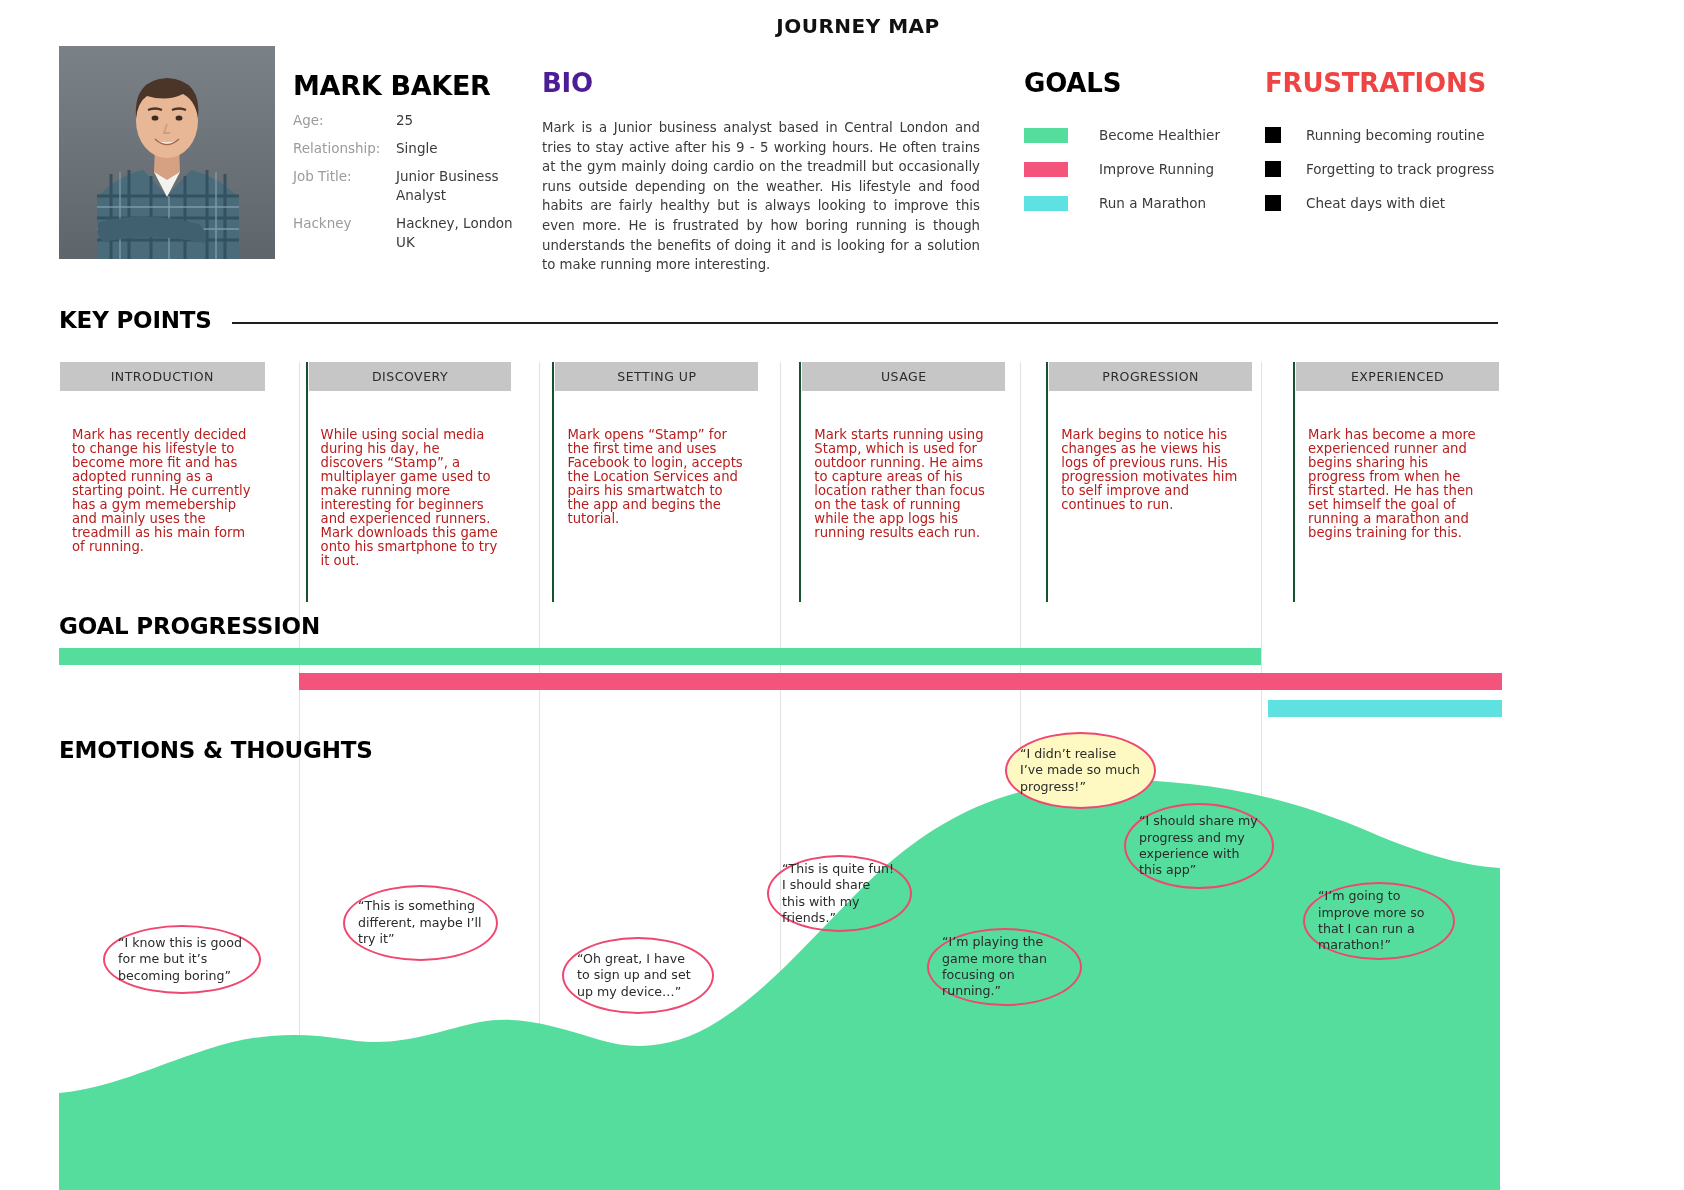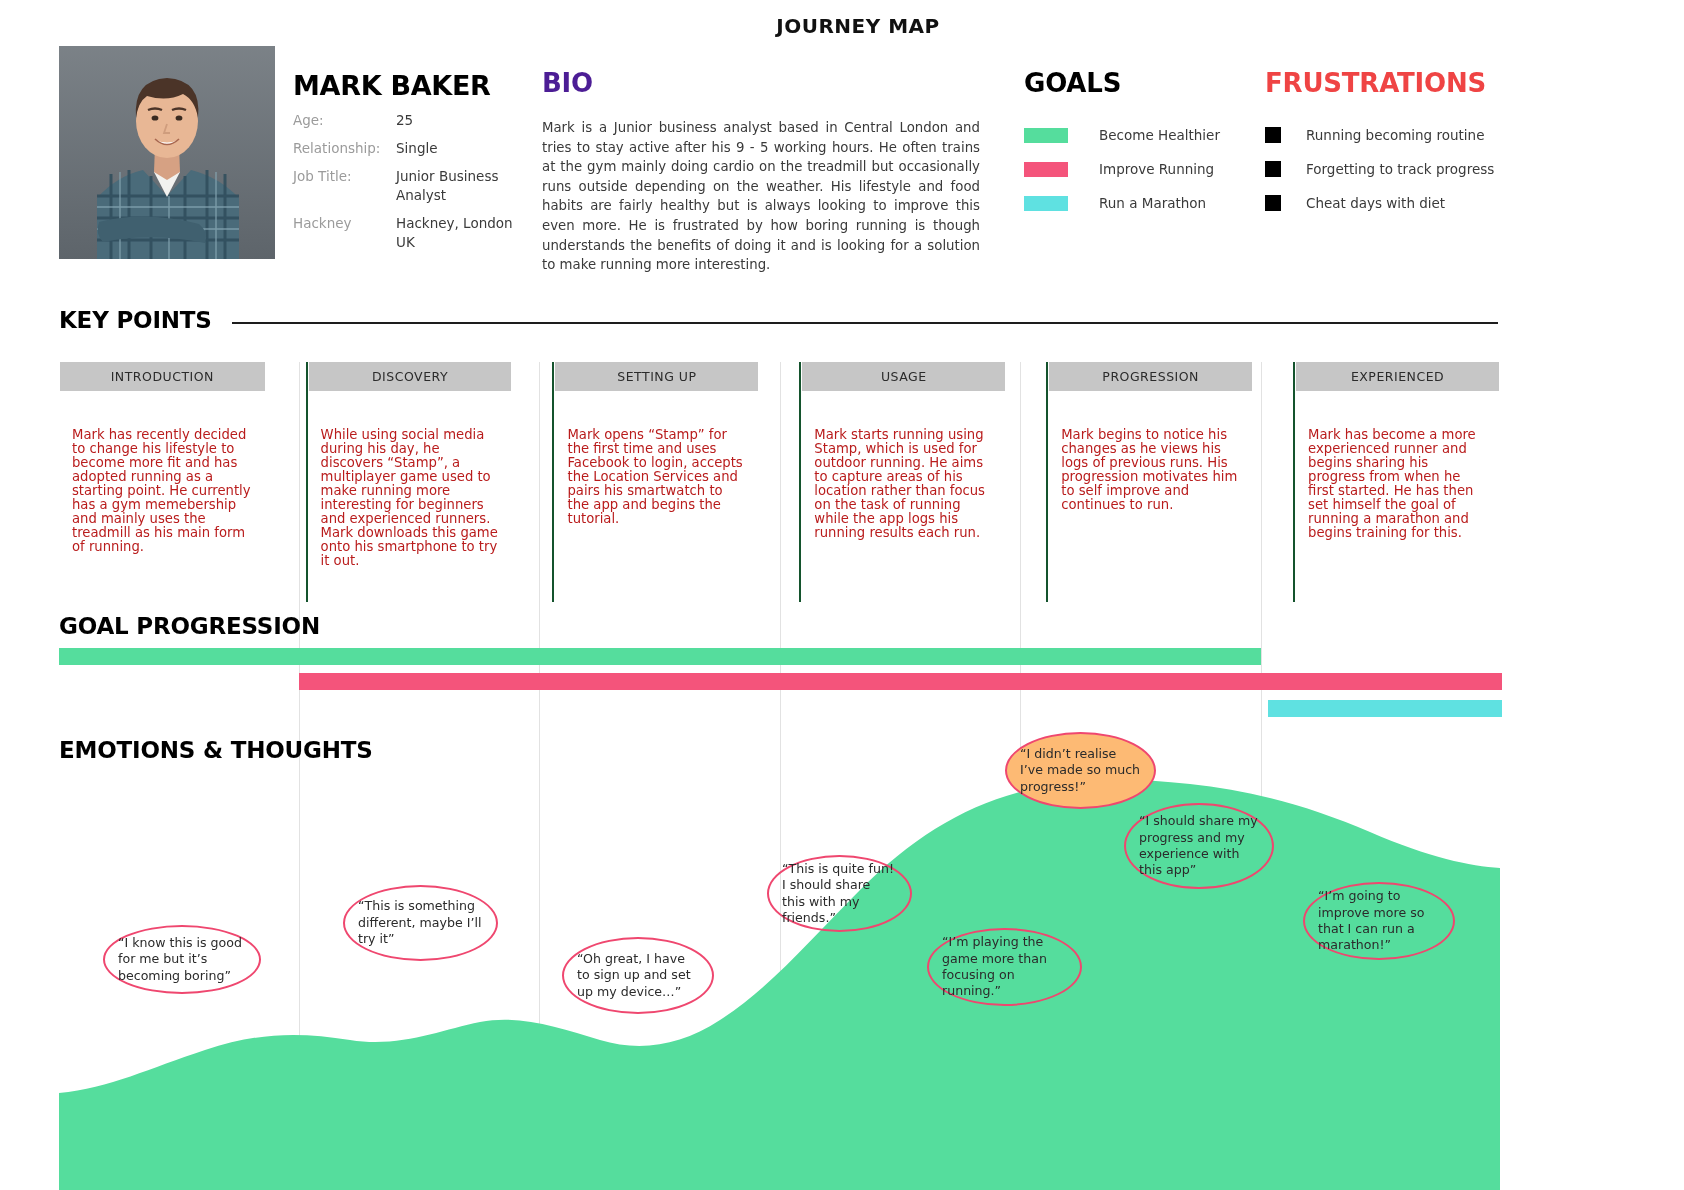--- a/index.html
+++ b/index.html
@@ -310,21 +310,21 @@
   </div>
   <div class="bubble" style="left:562px; top:937px; width:152px; height:77px;">
     <span>“Oh great, I have to sign up and set up my device…”</span>
   </div>
   <div class="bubble" style="left:767px; top:855px; width:145px; height:77px;">
     <span>“This is quite fun! I should share this with my friends.”</span>
   </div>
   <div class="bubble" style="left:927px; top:928px; width:155px; height:78px;">
     <span>“I’m playing the game more than focusing on running.”</span>
   </div>
-  <div class="bubble" style="left:1005px; top:732px; width:151px; height:77px; background:#fdba74;">
+  <div class="bubble" style="left:1005px; top:732px; width:151px; height:77px; background:#fef9c3;">
     <span>“I didn’t realise I’ve made so much progress!”</span>
   </div>
   <div class="bubble" style="left:1124px; top:803px; width:150px; height:86px;">
     <span>“I should share my progress and my experience with this app”</span>
   </div>
   <div class="bubble" style="left:1303px; top:882px; width:152px; height:78px;">
     <span>“I’m going to improve more so that I can run a marathon!”</span>
   </div>
 
 </div>

